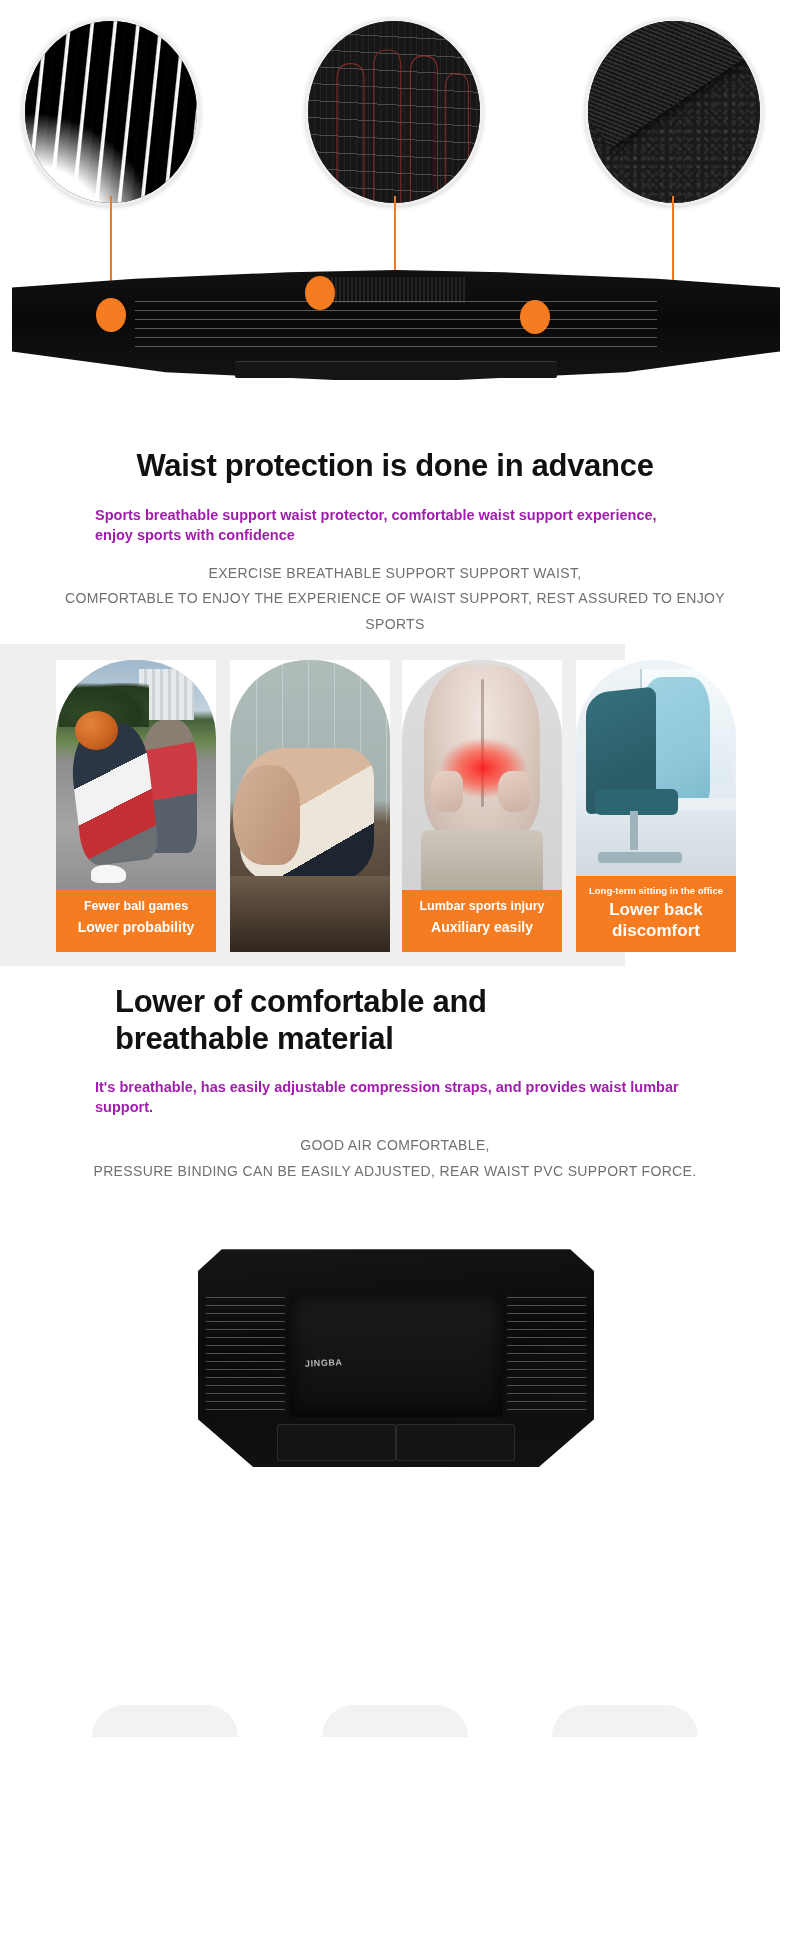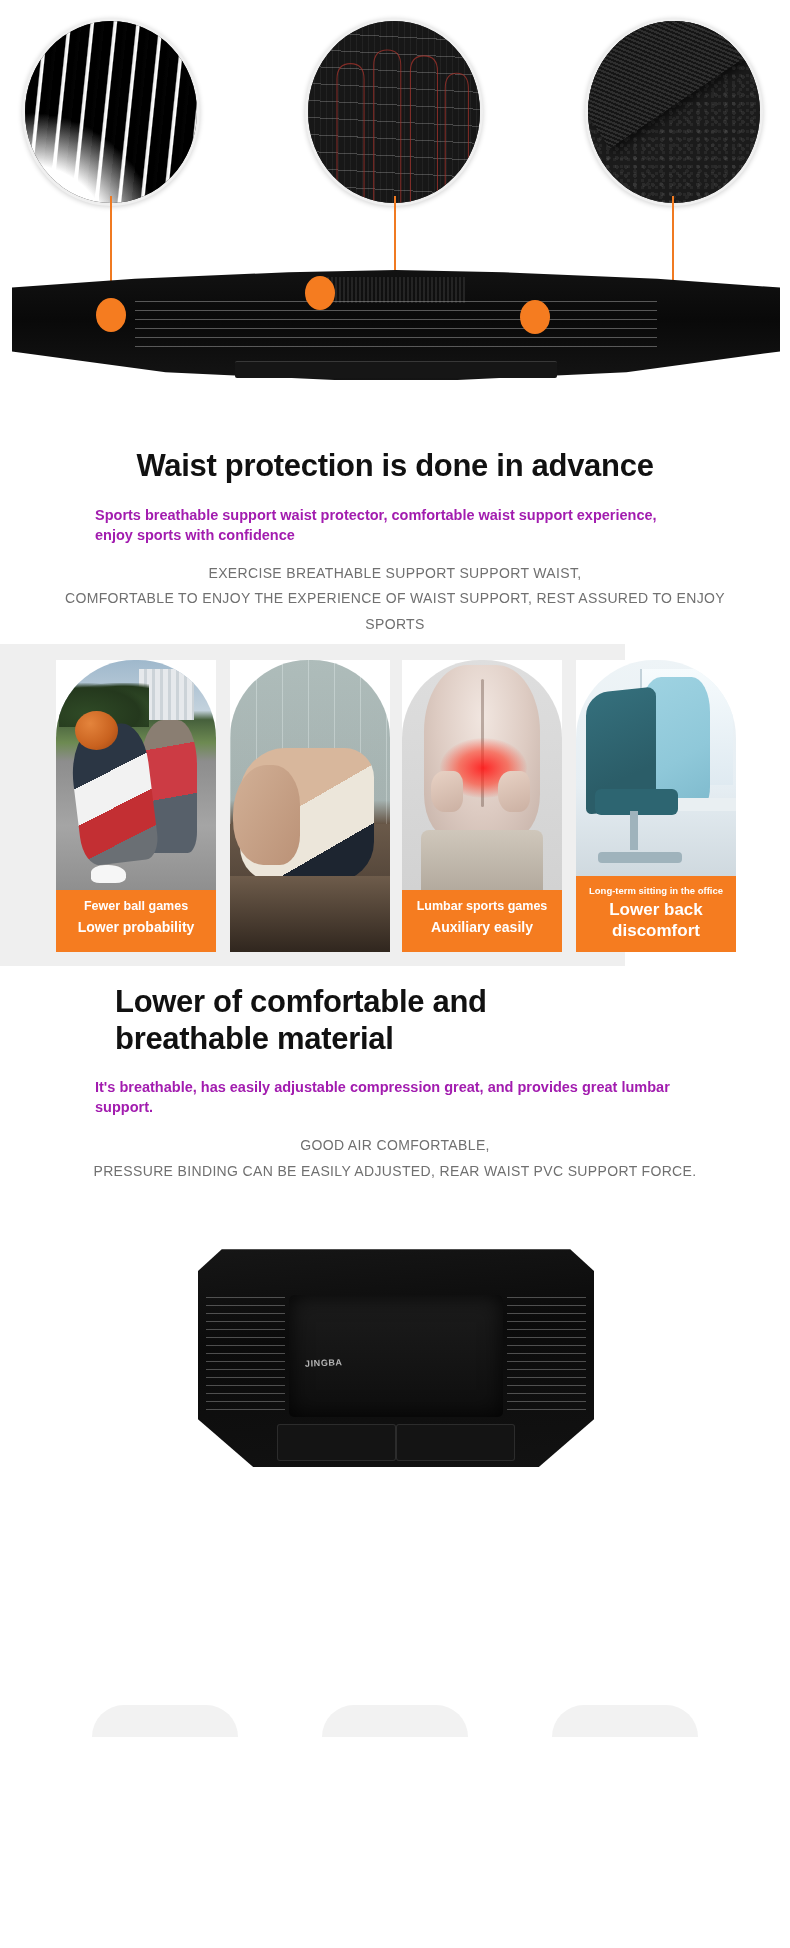--- a/index.html
+++ b/index.html
@@ -520,21 +520,21 @@
       <div class="scene sc-back">
         <div class="torso"></div>
         <div class="spine"></div>
         <div class="pants"></div>
         <div class="pain"></div>
         <div class="hand-l"></div>
         <div class="hand-r"></div>
       </div>
     </div>
     <div class="panel-caption">
-      <span class="cap-top">Lumbar sports games</span>
+      <span class="cap-top">Lumbar sports injury</span>
       <span class="cap-bot">Auxiliary easily</span>
     </div>
   </div>
 
   <div class="panel p4">
     <div class="panel-photo">
       <div class="scene sc-office">
         <div class="window"></div>
         <div class="person"></div>
         <div class="desk"></div>
@@ -550,21 +550,21 @@
     </div>
   </div>
 </div>
 
 <div class="section-head sect2">
   <div class="big-title">
     <div>Lower of comfortable and</div>
     <div>breathable material</div>
   </div>
 
-  <div class="sub-copy">It's breathable, has easily adjustable compression great, and provides great lumbar support.</div>
+  <div class="sub-copy">It's breathable, has easily adjustable compression straps, and provides waist lumbar support.</div>
 
   <div class="mini-copy">
     <span>GOOD AIR COMFORTABLE,</span>
     <span>PRESSURE BINDING CAN BE EASILY ADJUSTED, REAR WAIST PVC SUPPORT FORCE.</span>
   </div>
 </div>
 
 <div class="product2">
   <div class="belt2">
     <div class="belt2-main"></div>

